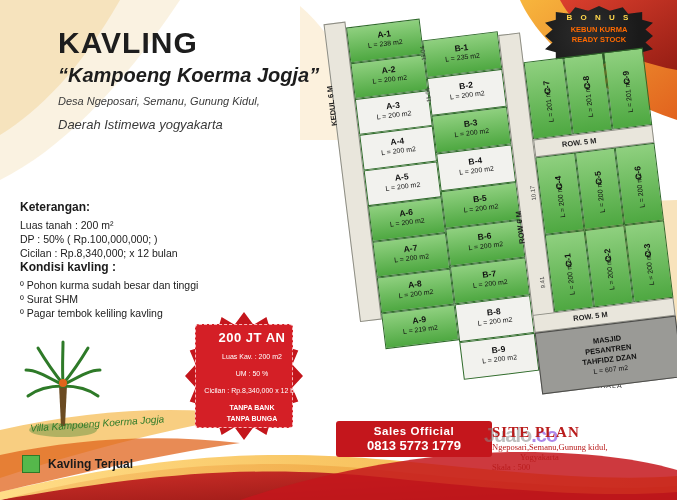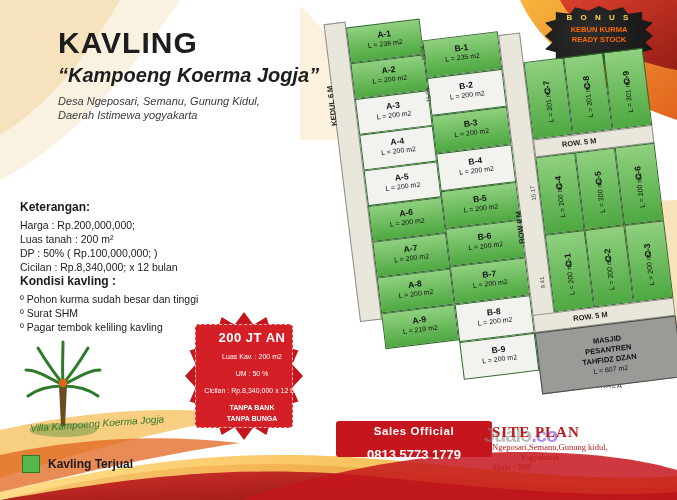--- a/index.html
+++ b/index.html
@@ -7,21 +7,21 @@
   #root{position:relative;width:677px;height:500px;overflow:hidden;background:#ffffff;}
 
   
   .swoosh{position:absolute;pointer-events:none;}
 
   
   .title{position:absolute;left:58px;top:26px;width:290px;color:#2b2b2b;}
   .title .l1{font-size:30px;font-weight:bold;letter-spacing:1px;color:#1d1d1d;}
   .title .l2{font-size:20px;font-style:italic;font-weight:bold;margin-top:4px;color:#1d1d1d;}
   .title .l3{font-size:11px;margin-top:8px;color:#3a3a3a;font-style:italic;}
-  .title .l4{font-size:11px;margin-top:2px;color:#3a3a3a;font-style:italic;}
+  .title .l4{font-size:13px;margin-top:10px;color:#3a3a3a;font-style:italic;}
 
   .ket{position:absolute;left:20px;top:200px;width:230px;color:#1b1b1b;}
   .ket h4{margin:0 0 4px 0;font-size:12px;font-weight:bold;}
   .ket .row{font-size:10.5px;line-height:14px;}
   .ket .sub{}
   .ket .bullet{font-size:10.5px;line-height:14px;}
 
   
   .legend{position:absolute;left:22px;top:455px;display:flex;align-items:center;gap:8px;}
   .legend .sw{width:16px;height:16px;background:#55b84b;border:1px solid #2e7a28;}
@@ -44,21 +44,21 @@
   .bonus{position:absolute;left:545px;top:6px;width:108px;height:60px;}
   .bonus .burst{position:absolute;inset:0;background:radial-gradient(circle at 40% 45%, #2d2d2d 0%, #1a1a1a 70%);clip-path:polygon(50% 0%,60% 8%,72% 2%,77% 13%,90% 10%,90% 23%,100% 28%,93% 39%,100% 50%,93% 61%,100% 72%,90% 77%,90% 90%,77% 87%,72% 98%,60% 92%,50% 100%,40% 92%,28% 98%,23% 87%,10% 90%,10% 77%,0% 72%,7% 61%,0% 50%,7% 39%,0% 28%,10% 23%,10% 10%,23% 13%,28% 2%,40% 8%);}
   .bonus .b1{position:absolute;left:0;right:0;top:7px;text-align:center;font-size:8px;font-weight:bold;color:#ffd84d;letter-spacing:3px;}
   .bonus .b2{position:absolute;left:0;right:0;top:19px;text-align:center;font-size:7.5px;font-weight:bold;color:#ff6a00;line-height:9px;}
   .bonus .b3{position:absolute;left:0;right:0;top:29px;text-align:center;font-size:7.5px;font-weight:bold;color:#ff6a00;line-height:9px;}
   .shm{position:absolute;left:548px;top:62px;width:112px;text-align:center;font-size:7.5px;font-weight:bold;color:#c4161c;}
 
   
   .sales{position:absolute;left:336px;top:421px;width:156px;height:36px;background:#c4161c;border-radius:3px;color:#fff;text-align:center;}
   .sales .s1{font-size:11.5px;font-weight:bold;margin-top:4px;letter-spacing:.6px;}
-  .sales .s2{font-size:13px;font-weight:bold;margin-top:10px;}
+  .sales .s2{font-size:13px;font-weight:bold;margin-top:1px;}
 
   
   .siteplan{position:absolute;left:492px;top:424px;width:178px;color:#b91c1c;font-family:Liberation Serif, serif;}
   .siteplan .sp1{font-size:15px;font-weight:bold;letter-spacing:1px;}
   .siteplan .sp2{font-size:8.5px;margin-top:1px;}
   .siteplan .sp3{font-size:8.5px;margin-left:28px;}
   .siteplan .sp4{font-size:8.5px;}
 
   
   .wm{position:absolute;left:484px;top:424px;font-size:20px;font-weight:bold;color:#8a8a8a;opacity:.55;letter-spacing:-1px;}
@@ -118,21 +118,20 @@
 
   <div class="title">
     <div class="l1">KAVLING</div>
     <div class="l2">“Kampoeng Koerma Jogja”</div>
     <div class="l3">Desa Ngeposari, Semanu, Gunung Kidul,</div>
     <div class="l4">Daerah Istimewa yogyakarta</div>
   </div>
 
   <div class="ket">
     <h4>Keterangan:</h4>
-    <div class="row">Harga      : Rp.200,000,000;</div>
     <div class="row">Luas tanah : 200 m²</div>
     <div class="row">DP            : 50% ( Rp.100,000,000; )</div>
     <div class="row">Cicilan      : Rp.8,340,000; x 12 bulan</div>
     <h4 class="sub">Kondisi kavling :</h4>
     <div class="bullet">º Pohon kurma sudah besar dan tinggi</div>
     <div class="bullet">º Surat SHM</div>
     <div class="bullet">º Pagar tembok keliling kavling</div>
   </div>
 
   <svg class="palmbox" viewBox="0 0 90 110">

